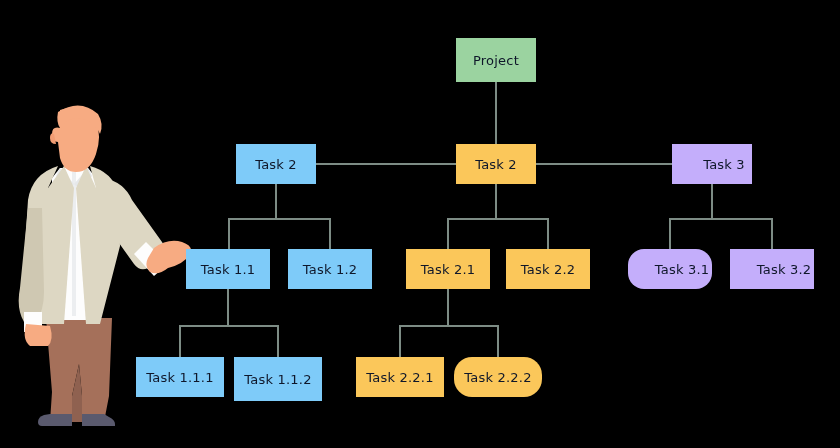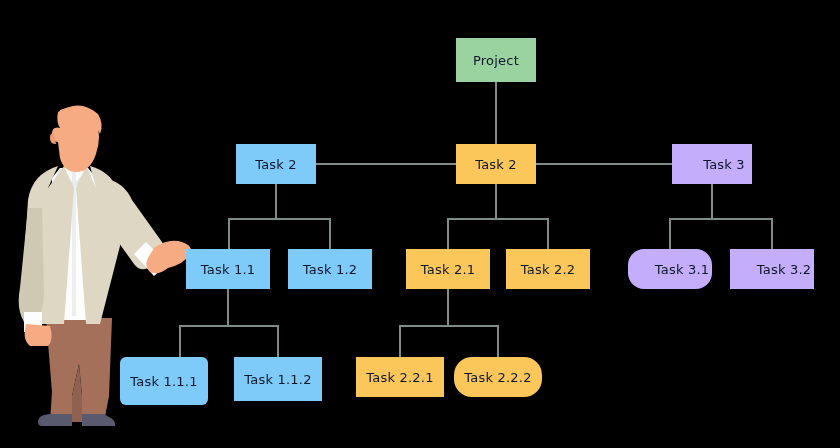--- a/index.html
+++ b/index.html
@@ -132,18 +132,18 @@
   <div class="node amber" style="left:456px; top:144px; width:80px; height:40px;">Task 2</div>
   <div class="node purple" style="left:672px; top:144px; width:80px; height:40px;">Task 3</div>
 
   <div class="node blue" style="left:186px; top:249px; width:84px; height:40px;">Task 1.1</div>
   <div class="node blue" style="left:288px; top:249px; width:84px; height:40px;">Task 1.2</div>
   <div class="node amber" style="left:406px; top:249px; width:84px; height:40px;">Task 2.1</div>
   <div class="node amber" style="left:506px; top:249px; width:84px; height:40px;">Task 2.2</div>
   <div class="node purple" style="left:628px; top:249px; width:84px; height:40px;border-radius:16px;">Task 3.1</div>
   <div class="node purple" style="left:730px; top:249px; width:84px; height:40px;">Task 3.2</div>
 
-  <div class="node blue" style="left:120px; top:357px; width:88px; height:48px;border-radius:6px;">Task 1.1.1</div>
+  <div class="node blue" style="left:136px; top:357px; width:88px; height:40px;">Task 1.1.1</div>
   <div class="node blue" style="left:234px; top:357px; width:88px; height:44px;">Task 1.1.2</div>
   <div class="node amber" style="left:356px; top:357px; width:88px; height:40px;">Task 2.2.1</div>
   <div class="node amber" style="left:454px; top:357px; width:88px; height:40px;border-radius:18px;">Task 2.2.2</div>
 
 </div>
 
 </body></html>

